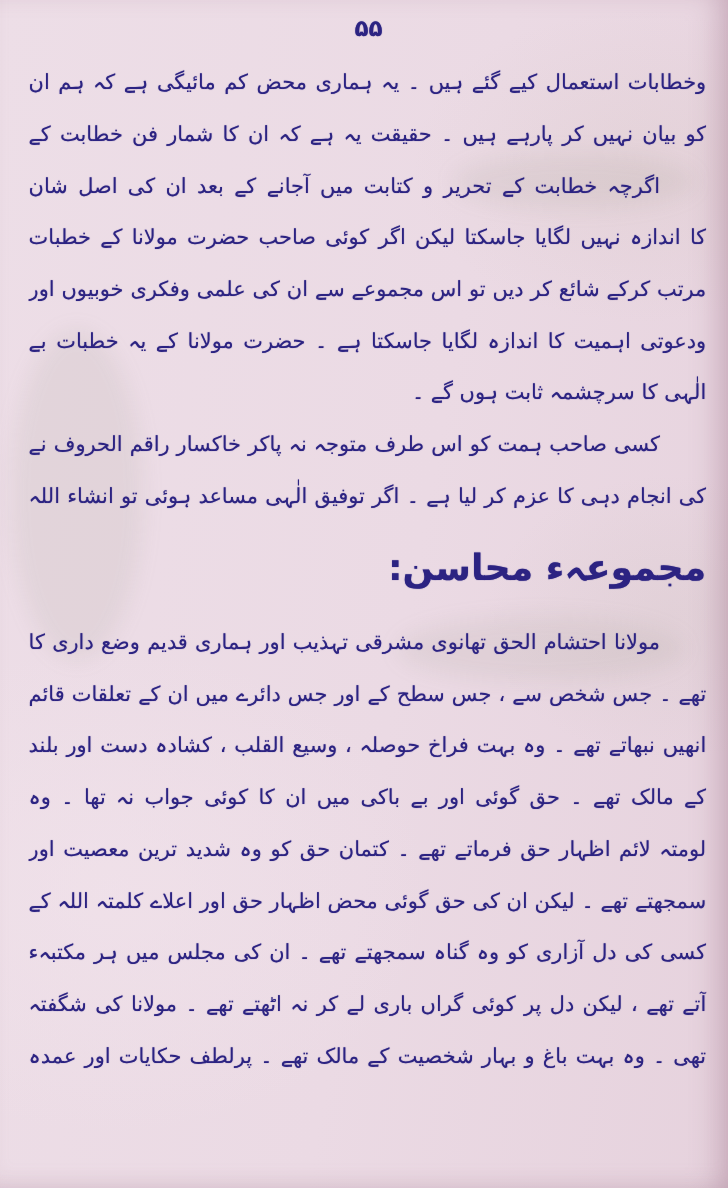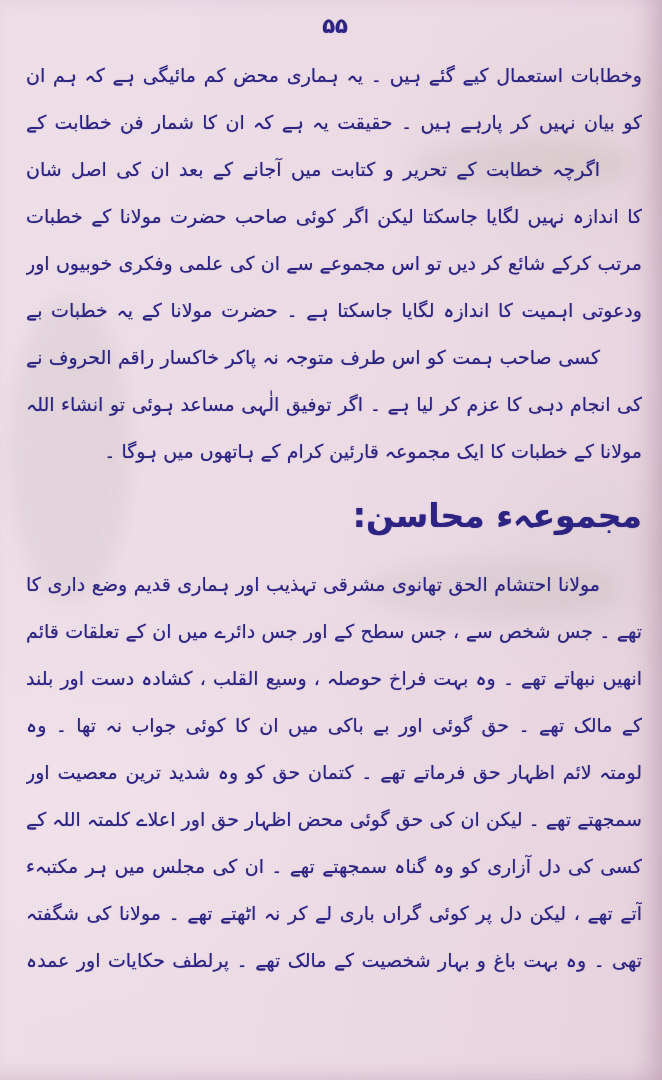--- a/index.html
+++ b/index.html
@@ -90,26 +90,26 @@
     <div class="para">
       <div class="line">وخطابات استعمال کیے گئے ہیں ۔ یہ ہماری محض کم مائیگی ہے کہ ہم ان کی شان خطابت</div>
       <div class="line">کو بیان نہیں کر پارہے ہیں ۔ حقیقت یہ ہے کہ ان کا شمار فن خطابت کے تمام اصول</div>
     </div>
 
     <div class="para">
       <div class="line indent">اگرچہ خطابت کے تحریر و کتابت میں آجانے کے بعد ان کی اصل شان خطابت</div>
       <div class="line">کا اندازہ نہیں لگایا جاسکتا لیکن اگر کوئی صاحب حضرت مولانا کے خطبات وتقاریر کو</div>
       <div class="line">مرتب کرکے شائع کر دیں تو اس مجموعے سے ان کی علمی وفکری خوبیوں اور اصلاحی</div>
       <div class="line">ودعوتی اہمیت کا اندازہ لگایا جاسکتا ہے ۔ حضرت مولانا کے یہ خطبات بے شبہ فیضان</div>
+      <div class="line last">الٰہی کا سرچشمہ ثابت ہوں گے ۔</div>
     </div>
 
     <div class="para">
       <div class="line indent">کسی صاحب ہمت کو اس طرف متوجہ نہ پاکر خاکسار راقم الحروف نے اس کام</div>
       <div class="line">کی انجام دہی کا عزم کر لیا ہے ۔ اگر توفیق الٰہی مساعد ہوئی تو انشاء اللہ جلد ہی حضرت</div>
-      <div class="line last">مولانا کے خطبات کا ایک مجموعہ قارئین کرام کے ہاتھوں میں ہوگا ۔</div>
     </div>
 
     <div class="heading">مجموعہء محاسن:</div>
 
     <div class="para">
       <div class="line indent">مولانا احتشام الحق تھانوی مشرقی تہذیب اور ہماری قدیم وضع داری کا مجسمہ</div>
       <div class="line">تھے ۔ جس شخص سے ، جس سطح کے اور جس دائرے میں ان کے تعلقات قائم تھے ، وہ</div>
       <div class="line">انھیں نبھاتے تھے ۔ وہ بہت فراخ حوصلہ ، وسیع القلب ، کشادہ دست اور بلند خیالات</div>
       <div class="line">کے مالک تھے ۔ حق گوئی اور بے باکی میں ان کا کوئی جواب نہ تھا ۔ وہ ہمیشہ بلاخوف</div>
       <div class="line">لومتہ لائم اظہار حق فرماتے تھے ۔ کتمان حق کو وہ شدید ترین معصیت اور بدتر از کفر</div>

